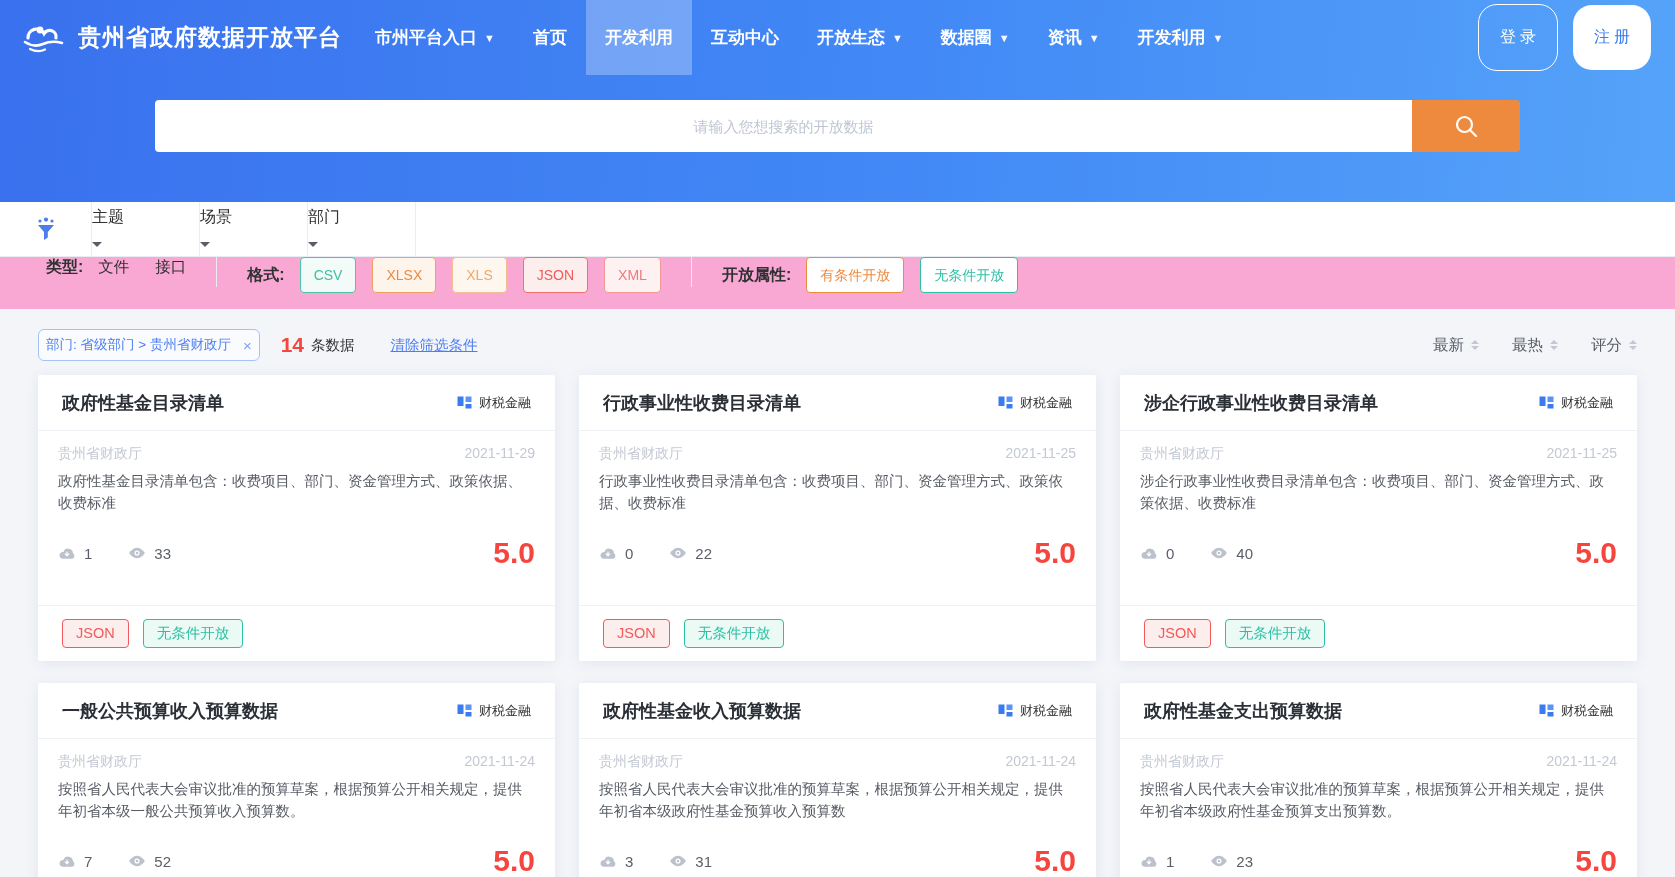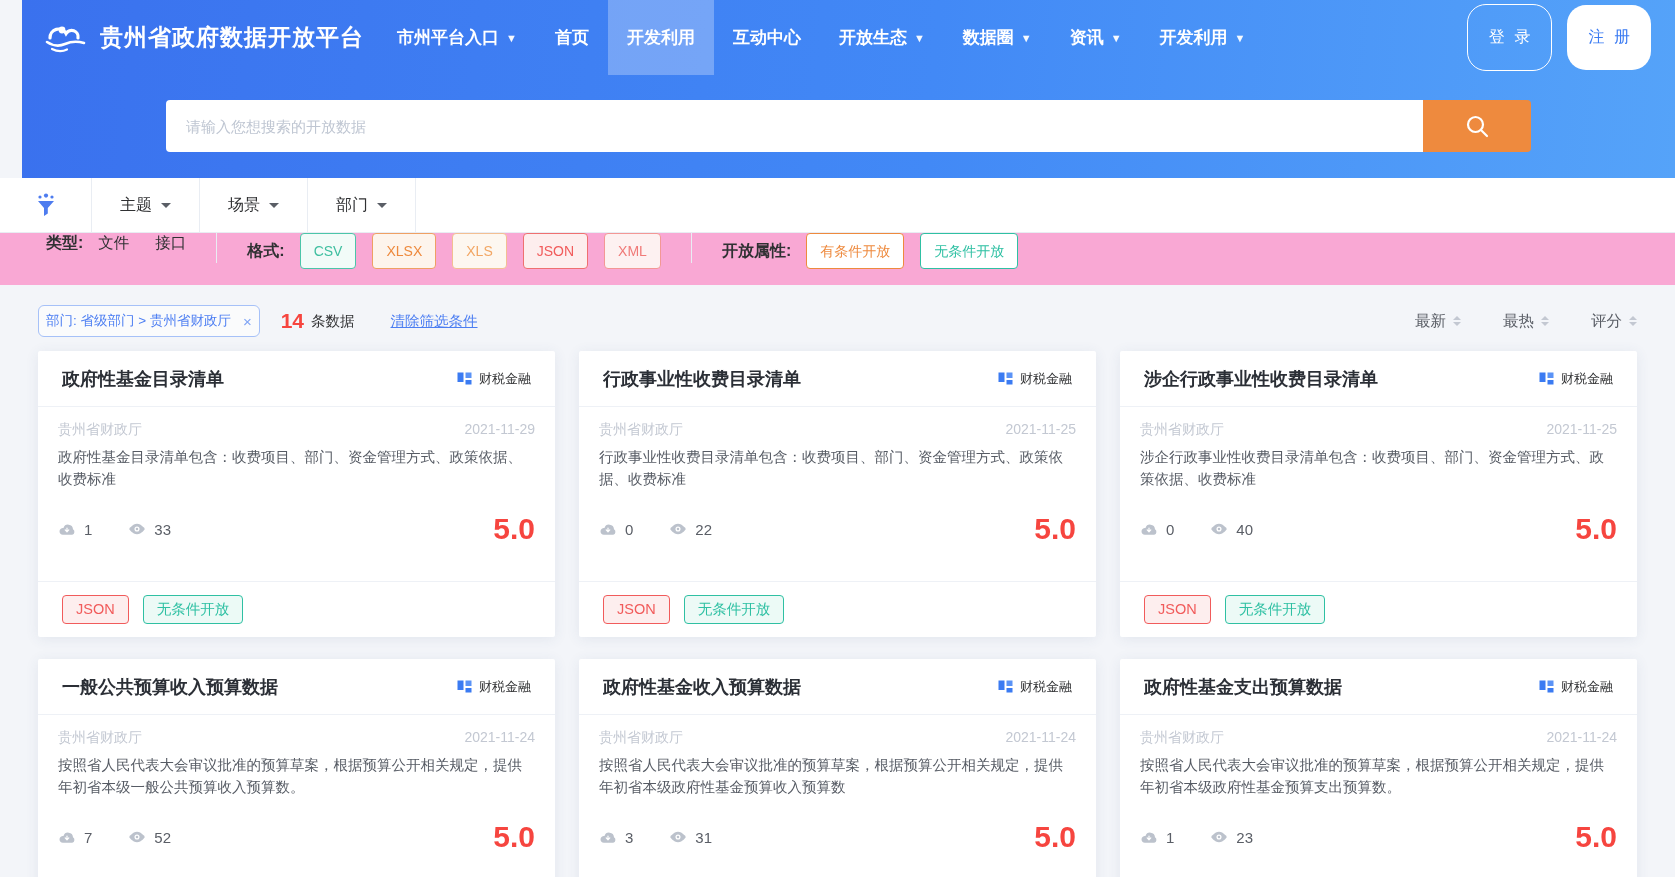--- a/index.html
+++ b/index.html
@@ -3,58 +3,57 @@
 <meta charset="utf-8">
 <style>
   * { margin:0; padding:0; box-sizing:border-box; }
   html,body { width:1675px; height:877px; overflow:hidden; }
   body {
     font-family:"Liberation Sans","DejaVu Sans",sans-serif;
     background:#f3f5f9; color:#303133;
   }
   
   .hero {
-    height:178px;
+    height:202px;
     background:linear-gradient(95deg,var(--hero-blue-start,#3a71ee) 0%,#4289f6 55%,var(--hero-blue-end,#55a3f9) 100%);
-    margin-left:22px;
   }
   .navbar { height:75px; display:flex; align-items:stretch; padding:0 24px 0 20px; }
   .brand { display:flex; align-items:center; gap:12px; margin-right:14px; cursor:pointer; }
   .brand-title { color:#fff; font-size:23px; font-weight:700; letter-spacing:1px; white-space:nowrap; }
   .nav-list { display:flex; align-items:stretch; }
   .nav-item {
     display:flex; align-items:center; padding:0 19px; cursor:pointer;
     color:#fff; font-size:17px; font-weight:700; white-space:nowrap;
   }
   .nav-item.active { background:rgba(255,255,255,.28); }
   .nav-caret { font-size:11px; margin-left:7px; opacity:.95; }
   .auth { margin-left:auto; display:flex; align-items:center; gap:15px; }
   .btn-login,.btn-register {
-    font-family:Liberation Mono, monospace; font-size:16px; padding:22px 21px; border-radius:19px;
+    font-family:Liberation Serif, serif; font-size:16px; padding:22px 21px; border-radius:19px;
     cursor:pointer; white-space:nowrap;
   }
   .btn-login { background:transparent; border:1px solid #fff; color:#fff; }
   .btn-register { background:#fff; border:none; color:var(--brand-blue,#3b7bf2); }
   .search-row { width:1365px; margin:25px auto 0; height:52px; display:flex; }
   .search-input {
     flex:1; border:none; outline:none; border-radius:4px 0 0 4px;
-    padding:0 20px; font-size:15px; font-family:inherit; color:#333;
+    padding:0 20px; font-size:15px; font-family:inherit; color:#333;text-align:center;
   }
   .search-input::placeholder { color:#bfc6d2; }
   .search-btn {
     width:108px; border:none; border-radius:0 4px 4px 0; cursor:pointer;
     background:var(--accent-orange,#ee8a3e); display:flex; align-items:center; justify-content:center;
   }
   
   .filter-bar { height:55px; background:#fff; display:flex; align-items:stretch; border-bottom:1px solid #e9edf3; }
   .funnel-cell { width:92px; display:flex; align-items:center; justify-content:center; border-right:1px solid #e9edf3; cursor:pointer; }
   .filter-list { display:flex; align-items:stretch; }
   .filter-item {
-    width:108px; display:flex; align-items:center; justify-content:center; gap:9px;
-    border-right:1px solid #e9edf3; font-size:16px; color:#303133; cursor:pointer;
+    width:108px; display:flex; justify-content:center; gap:9px;
+    border-right:1px solid #e9edf3; font-size:16px; color:#303133; cursor:pointer;flex-direction:column;
   }
   .tri-down { width:0; height:0; border:5px solid transparent; border-top-color:#5a5e66; margin-top:5px; }
   
   .type-row { height:52px; background:#f9a8d4; display:flex; align-items:flex-start; padding-left:46px; }
   .section { display:flex; align-items:center; gap:15px; }
   .section-label { font-size:16px; font-weight:700; color:#303133; white-space:nowrap; }
   .type-options { display:flex; gap:26px; font-size:15.5px; color:#303133; }
   .type-option { cursor:pointer; }
   .vsep { width:1px; height:30px; background:#e9edf3; margin:0 30px; }
   .tag {
@@ -75,21 +74,21 @@
   .results-bar { display:flex; align-items:center; }
   .chip {
     display:inline-flex; align-items:center; gap:12px; border:1px solid #a6c1f8;
     border-radius:6px; padding:6px 7px; color:var(--link-blue,#4c7ef2);
     font-size:13.5px; background:rgba(255,255,255,.55); cursor:default;
   }
   .chip-x { cursor:pointer; color:#7ea3f5; font-size:15px; line-height:1; }
   .result-count { color:var(--accent-red,#f6453f); font-size:21px; font-weight:700; margin:0 7px 0 21px; }
   .count-suffix { font-size:14.5px; color:#303133; }
   .clear-link { margin-left:36px; color:var(--link-blue,#4c7ef2); font-size:14.5px; text-decoration:underline; cursor:pointer; }
-  .sorts { margin-left:auto; display:flex; gap:42px; }
+  .sorts { margin-left:auto; display:flex; gap:33px; }
   .sort-item { display:flex; align-items:center; gap:7px; color:#5a5e66; font-size:15.5px; cursor:pointer; }
   .sorter { display:flex; flex-direction:column; gap:2px; }
   .sorter i { display:block; width:0; height:0; border:4px solid transparent; }
   .sorter .up   { border-bottom-color:#c3c8d2; border-top-width:0; }
   .sorter .down { border-top-color:#c3c8d2; border-bottom-width:0; }
   
   .cards { margin-top:14px; display:grid; grid-template-columns:repeat(3,1fr); gap:22px 24px; }
   .card {
     background:#fff; height:286px; border-radius:2px; display:flex; flex-direction:column;
     box-shadow:0 2px 14px rgba(60,80,120,.09); cursor:pointer;

